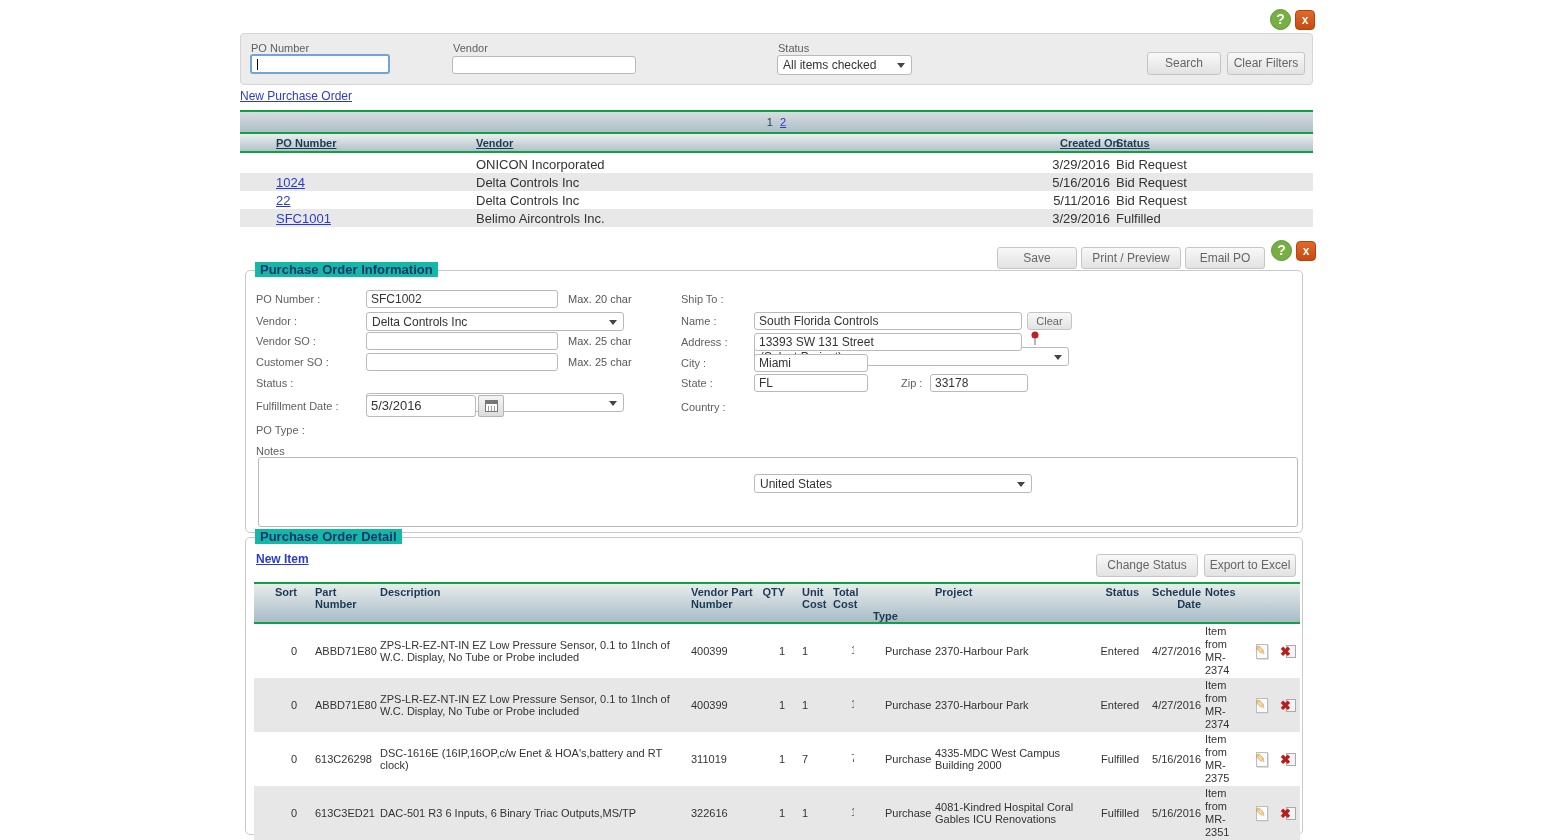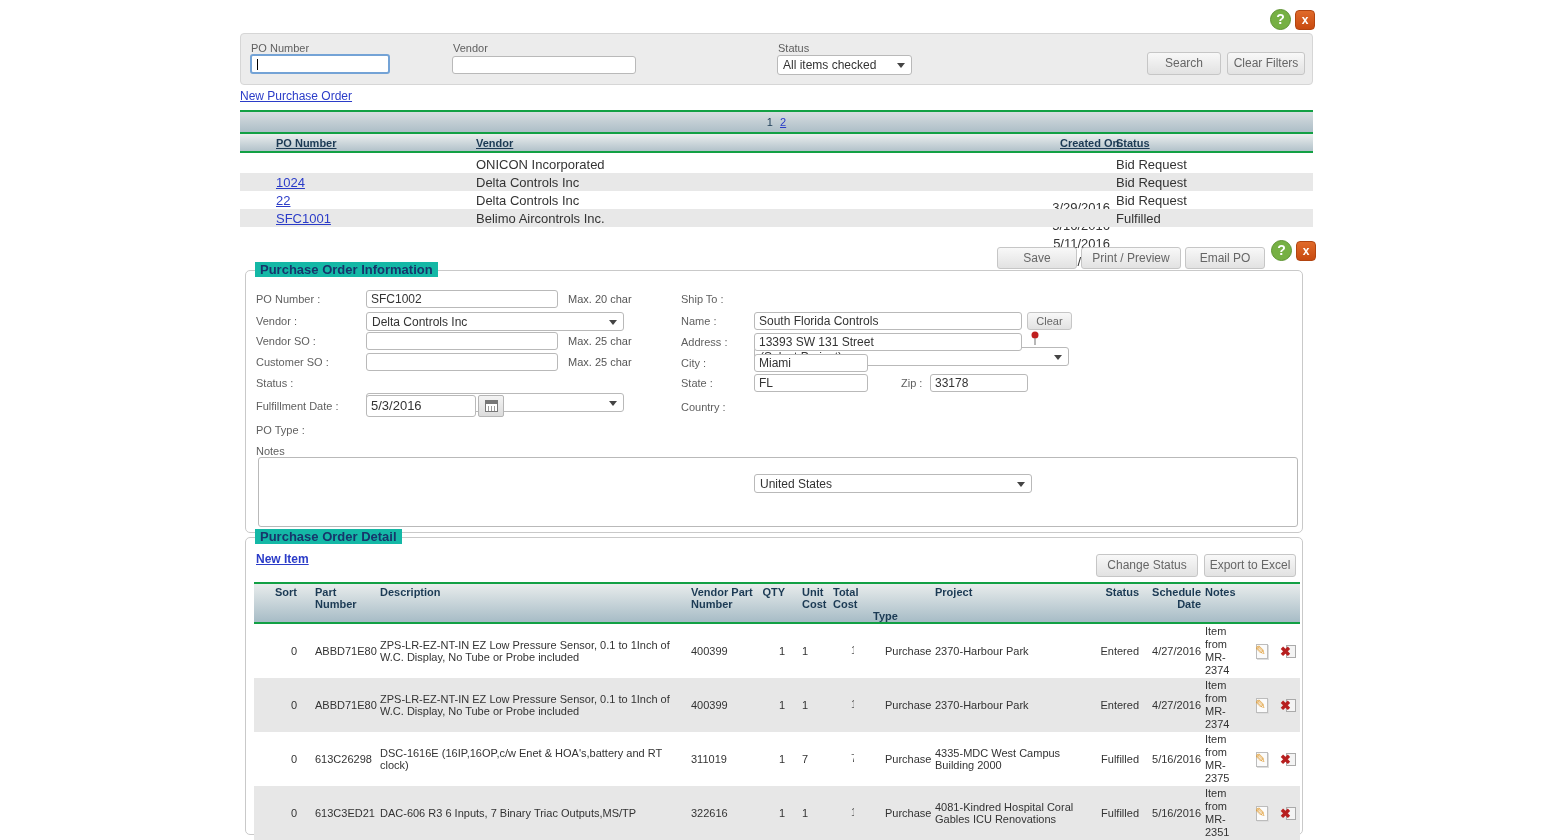--- a/index.html
+++ b/index.html
@@ -34,21 +34,21 @@
   .pagbar { left:1px; top:110px; width:1073px; height:22px; border-top:2px solid #12a044;
     background:linear-gradient(#d7dde0,#adbec7); text-align:center; font-size:11px; line-height:20px; }
   .pagbar .cur { color:#1b3a54; }
   .listhead { left:1px; top:132px; width:1073px; height:21px; border-top:2px solid #12a044; border-bottom:2px solid #12a044;
     background:linear-gradient(#ebeeee,#b2c2ca); }
   .listhead span { position:absolute; top:3px; font-size:11px; font-weight:bold; color:#1b3a54; text-decoration:underline; cursor:pointer; }
   .lrow { left:1px; width:1073px; height:18px; font-size:13px; }
   .lrow span { position:absolute; top:2px; }
   .lrow .c-po { left:36px; }
   .lrow .c-vendor { left:236px; }
-  .lrow .c-created { left:760px; width:110px; text-align:right;margin-top:43px; }
+  .lrow .c-created { left:760px; width:110px; text-align:right; }
   .lrow .c-status { left:876px; }
   .row-alt { background:#e8e8e8; }
 
   
   .fs { position:absolute; border:1px solid #c9c9c9; border-radius:5px; background:#fff; }
   .fs-legend { position:absolute; top:-9px; left:9px; background:#14b8a6; padding:0 5px;
     font-weight:bold; color:#17356b; font-size:13px; }
   .flabel { position:absolute; font-size:11px; color:#5f5f5f; }
   .hint { position:absolute; font-size:11px; color:#555; }
 
@@ -318,21 +318,21 @@
             <span class="icon-edit"></span>
           </span>
         <span class="c-icon">
             <span class="icon-del"></span>
           </span>
       </div>
 
       <div class="drow" style="background:#e7e7e7;">
         <span class="c-sort">0</span>
         <span class="c-part">613C3ED21</span>
-        <span class="c-desc">DAC-606 R3 6 Inputs, 7 Binary Triac Outputs,MS/TP</span>
+        <span class="c-desc">DAC-501 R3 6 Inputs, 6 Binary Triac Outputs,MS/TP</span>
         <span class="c-vpart">322616</span>
         <span class="c-qty">1</span>
         <span class="c-unit">1</span>
         <span class="c-total"><span class="clipv">1</span></span>
         <span class="c-type">Purchase</span>
         <span class="c-project">4081-Kindred Hospital Coral Gables ICU Renovations</span>
         <span class="c-stat">Fulfilled</span>
         <span class="c-sched">5/16/2016</span>
         <span class="c-notes">Item from MR-2351</span>
         <span class="c-icon">

